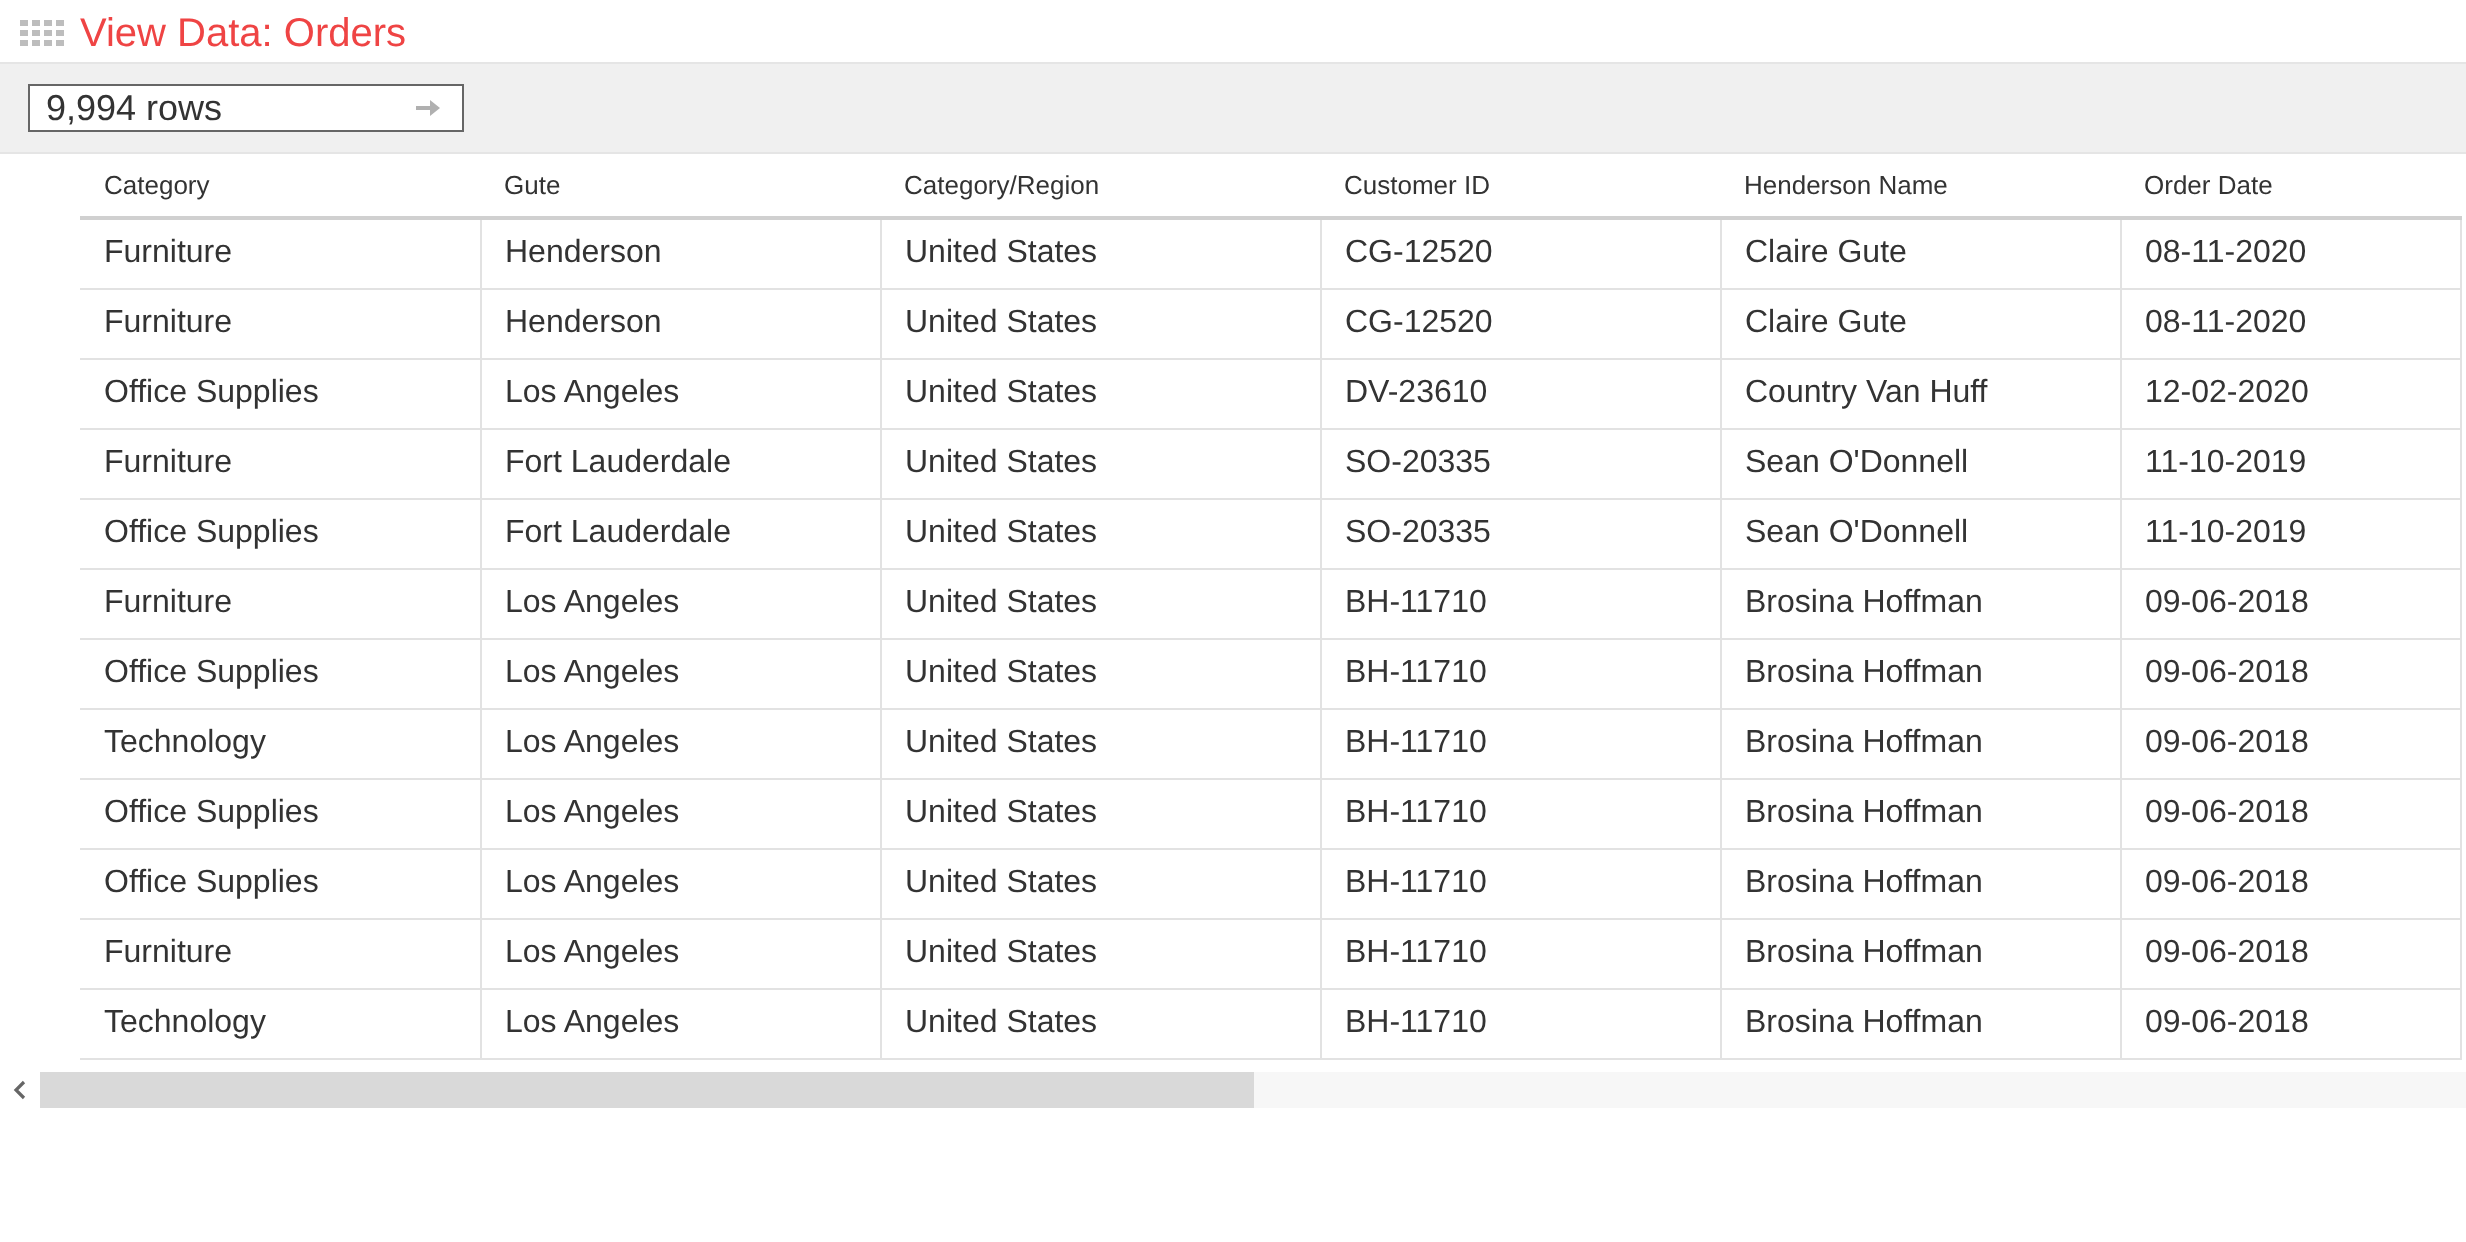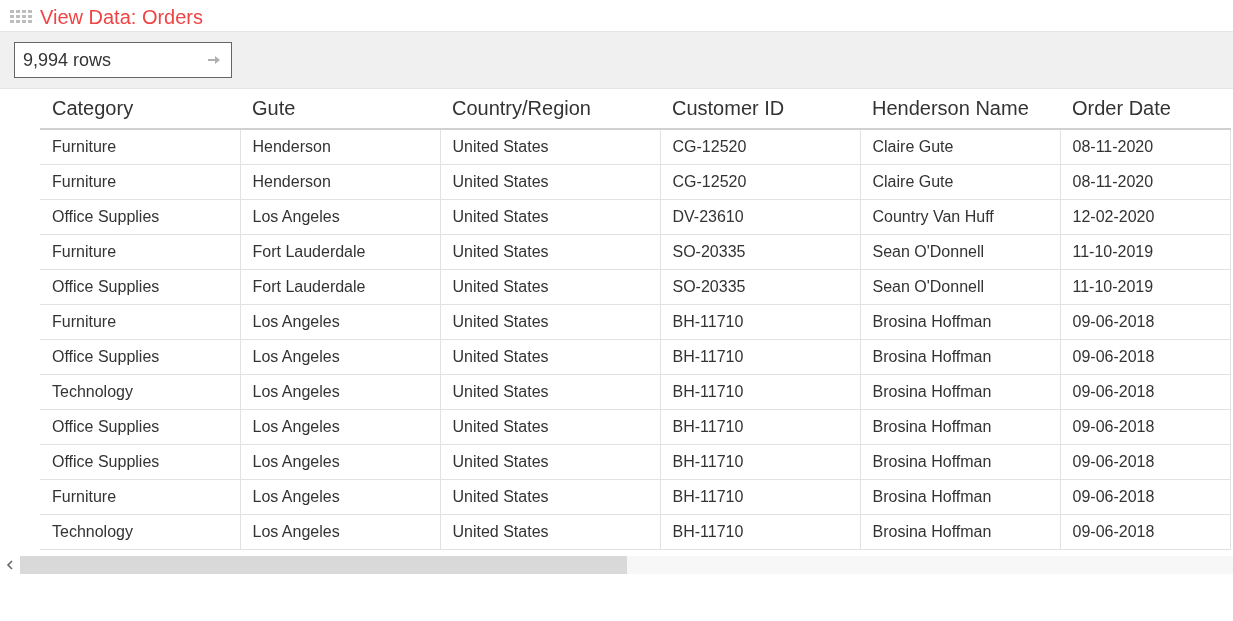--- a/index.html
+++ b/index.html
@@ -36,21 +36,21 @@
     background: #f0f0f0;
     padding: 10px 14px;
     border-top: 1px solid #e5e5e5;
     border-bottom: 1px solid #e5e5e5;
   }
   .rowcount-box {
     display: flex;
     align-items: center;
     justify-content: space-between;
     width: 218px;
-    height: 36px;
+    height: 24px;
     background: #fff;
     border: 1px solid #666;
     padding: 0 10px 0 8px;
   }
   .rowcount-text {
     font-size: 18px;
     color: #333;
   }
   .arrow-right-icon {
     width: 14px;
@@ -76,21 +76,21 @@
     white-space: nowrap;
     overflow: hidden;
     font-size: 16px;
     color: #333;
   }
   table.data tbody tr td {
     border-right: 1px solid #e2e2e2;
   }
   table.data th {
     border-bottom: 2px solid #d0d0d0;
-    font-size: 20px;
+    font-size: 13px;
   }
   
   .col-category { width: 200px; }
   .col-city { width: 200px; }
   .col-country { width: 220px; }
   .col-custid { width: 200px; }
   .col-custname { width: 200px; }
   .col-orderdate { width: 170px; }
 
   .hscroll-area {
@@ -170,21 +170,21 @@
         <col class="col-city">
         <col class="col-country">
         <col class="col-custid">
         <col class="col-custname">
         <col class="col-orderdate">
       </colgroup>
       <thead>
         <tr>
           <th>Category</th>
           <th>Gute</th>
-          <th>Country/Region</th>
+          <th>Category/Region</th>
           <th>Customer ID</th>
           <th>Henderson Name</th>
           <th>Order Date</th>
         </tr>
       </thead>
       <tbody id="table-body">
 
       <tr>
             <td>Furniture</td>
             <td>Henderson</td>

